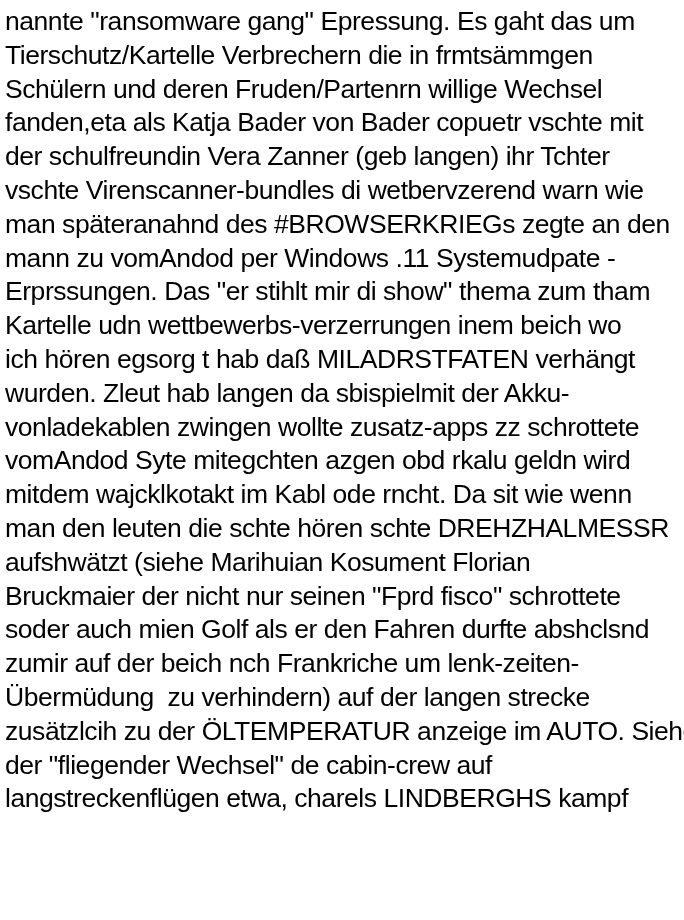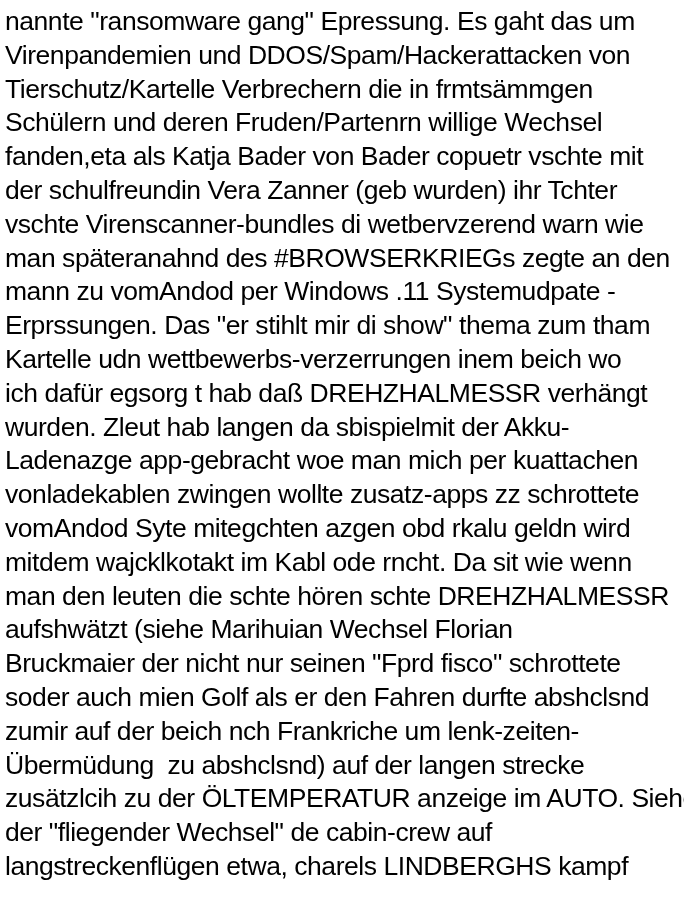--- a/index.html
+++ b/index.html
@@ -27,38 +27,36 @@
     color: #000000;
     white-space: pre;
     overflow: visible;
   }
 </style>
 </head>
 <body>
 
 <div class="page">
   <div class="line">nannte "ransomware gang" Epressung. Es gaht das um</div>
-  <div class="line">Virenpandemien und DDOS/Spam/Hackerattacken von</div>
   <div class="line">Tierschutz/Kartelle Verbrechern die in frmtsämmgen</div>
   <div class="line">Schülern und deren Fruden/Partenrn willige Wechsel</div>
   <div class="line">fanden,eta als Katja Bader von Bader copuetr vschte mit</div>
-  <div class="line">der schulfreundin Vera Zanner (geb wurden) ihr Tchter</div>
+  <div class="line">der schulfreundin Vera Zanner (geb langen) ihr Tchter</div>
   <div class="line">vschte Virenscanner-bundles di wetbervzerend warn wie</div>
   <div class="line">man späteranahnd des #BROWSERKRIEGs zegte an den</div>
   <div class="line">mann zu vomAndod per Windows .11 Systemudpate -</div>
   <div class="line">Erprssungen. Das "er stihlt mir di show" thema zum tham</div>
   <div class="line">Kartelle udn wettbewerbs-verzerrungen inem beich wo</div>
-  <div class="line">ich dafür egsorg t hab daß DREHZHALMESSR verhängt</div>
+  <div class="line">ich hören egsorg t hab daß MILADRSTFATEN verhängt</div>
   <div class="line">wurden. Zleut hab langen da sbispielmit der Akku-</div>
-  <div class="line">Ladenazge app-gebracht woe man mich per kuattachen</div>
   <div class="line">vonladekablen zwingen wollte zusatz-apps zz schrottete</div>
   <div class="line">vomAndod Syte mitegchten azgen obd rkalu geldn wird</div>
   <div class="line">mitdem wajcklkotakt im Kabl ode rncht. Da sit wie wenn</div>
   <div class="line">man den leuten die schte hören schte DREHZHALMESSR</div>
-  <div class="line">aufshwätzt (siehe Marihuian Wechsel Florian</div>
+  <div class="line">aufshwätzt (siehe Marihuian Kosument Florian</div>
   <div class="line">Bruckmaier der nicht nur seinen "Fprd fisco" schrottete</div>
   <div class="line">soder auch mien Golf als er den Fahren durfte abshclsnd</div>
   <div class="line">zumir auf der beich nch Frankriche um lenk-zeiten-</div>
-  <div class="line">Übermüdung  zu abshclsnd) auf der langen strecke</div>
+  <div class="line">Übermüdung  zu verhindern) auf der langen strecke</div>
   <div class="line">zusätzlcih zu der ÖLTEMPERATUR anzeige im AUTO. Siehe</div>
   <div class="line">der "fliegender Wechsel" de cabin-crew auf</div>
   <div class="line">langstreckenflügen etwa, charels LINDBERGHS kampf</div>
 </div>
 
 </body></html>

